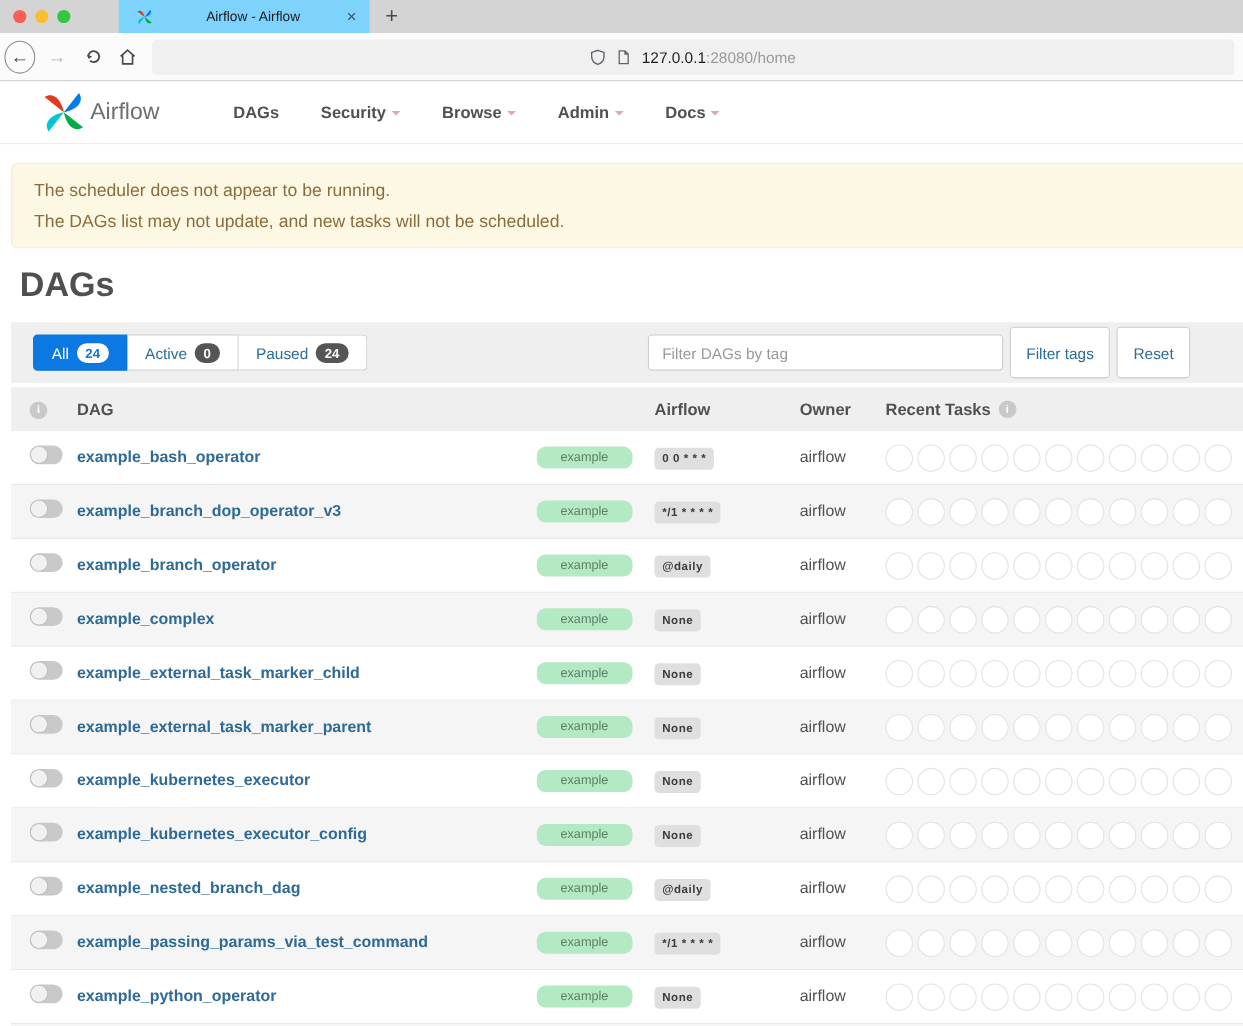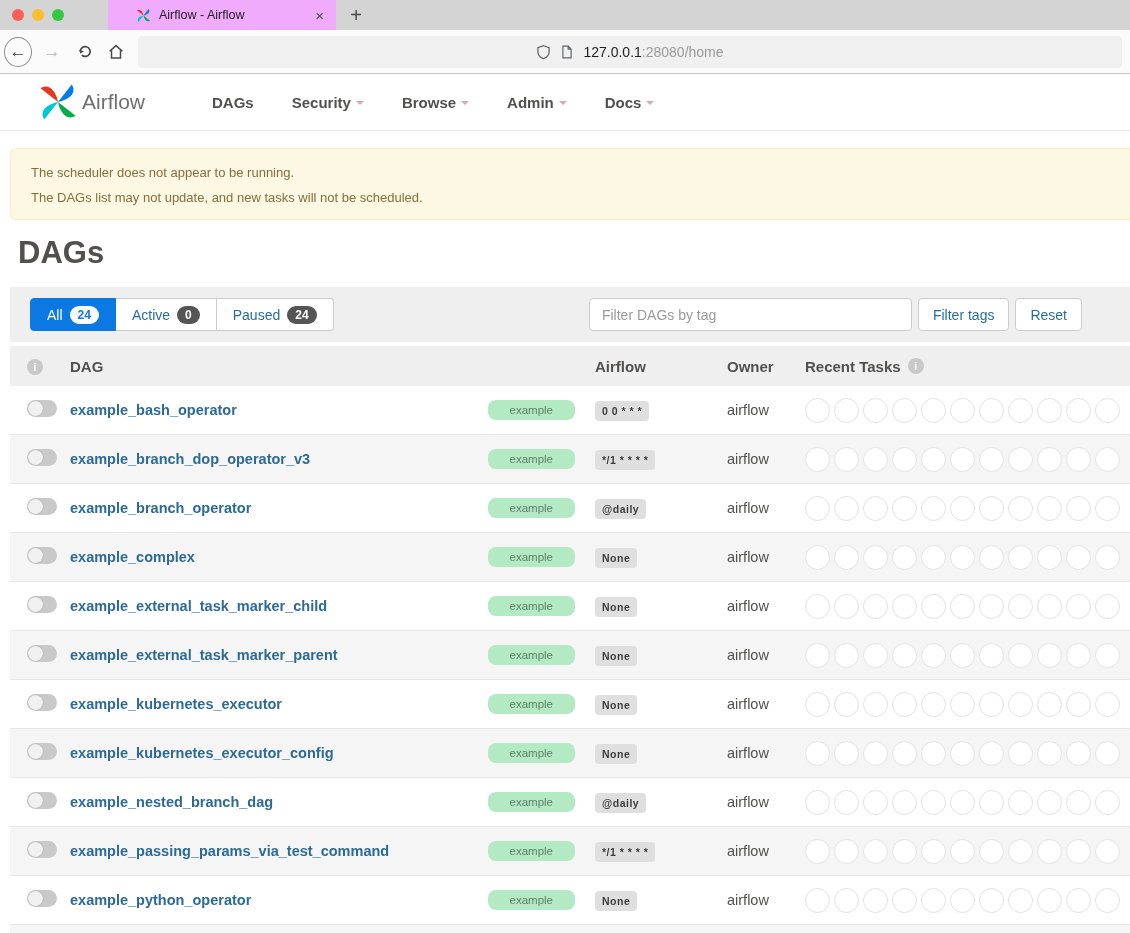--- a/index.html
+++ b/index.html
@@ -4,22 +4,22 @@
 <style>
   * { margin:0; padding:0; box-sizing:border-box; }
   html,body { width:1130px; height:933px; overflow:hidden; background:#fff;
     font-family:"Liberation Sans","DejaVu Sans",sans-serif; }
 
   
   .tabstrip { height:30px; background:#d4d4d4; display:flex; align-items:stretch; }
   .traffic { display:flex; align-items:center; gap:8px; padding:0 14px 0 12px; }
   .traffic span { width:12px; height:12px; border-radius:50%; display:inline-block; }
   .tl-red{background:#f95f57;} .tl-yellow{background:#fbbe2e;} .tl-green{background:#30c940;}
-  .tab { margin-left:30px; width:228px; background:#f0abfc; display:flex; align-items:center;
-    padding:0 10px 0 28px; font-size:12.5px; color:#1d1d1f; }
+  .tab { margin-left:30px; width:228px; background:#7dd3fc; display:flex; align-items:center;
+    padding:0 10px 0 16px; font-size:12.5px; color:#1d1d1f;text-align:center; }
   .tab .favicon { width:15px; height:15px; margin-right:8px; flex:none; }
   .tab .tab-title { flex:1; white-space:nowrap; overflow:hidden; }
   .tab .tab-close { color:#4a4a4a; font-size:15px; padding:0 2px; cursor:default; }
   .newtab { width:40px; display:flex; align-items:center; justify-content:center;
     font-size:20px; color:#4a4a4a; }
 
   .urlbar { height:44px; background:#fbfbfb; border-bottom:1px solid #c3c3c3;
     display:flex; align-items:center; padding:0 8px 0 4px; }
   .nav-btn { width:32px; height:32px; display:flex; align-items:center; justify-content:center; flex:none; }
   .back-circle { width:30px; height:30px; border:1.5px solid #8d8d8d; border-radius:50%;
@@ -39,21 +39,21 @@
   .brand-text { font-size:21px; color:#6e6e6e; margin-left:4px; }
   .nav-items { display:flex; align-items:center; }
   .nav-item { font-size:15px; font-weight:bold; color:#51504f; padding:0 19px;
     display:flex; align-items:center; cursor:pointer; }
   .caret { width:0; height:0; border-left:4px solid transparent; border-right:4px solid transparent;
     border-top:4px solid #dba7b2; margin-left:5px; margin-top:2px; }
 
   
   .banner { margin:17px 0 0 10px; background:#fcf8e3; border:1px solid #faebcc;
     border-right:none; border-radius:6px 0 0 6px; padding:13px 18px 12px 20px;
-    color:#8a6d3b; font-size:13px; }
+    color:#8a6d3b; font-size:16px; }
   .banner p { margin:3px 0 10px 0; }
   .banner p:last-child { margin-bottom:2px; }
 
   
   .main { margin-left:10px; width:1125px; }
   .page-title { font-size:31px; font-weight:bold; color:#51504f; margin:15px 0 16px 8px; }
 
   .toolbar-band { background:#efefef; height:55px; display:flex; align-items:center; padding:0 0 0 20px; }
   .btn-group { display:flex; }
   .fbtn { height:33px; display:flex; align-items:center; background:#fff;
@@ -64,21 +64,21 @@
   .fbtn.active { background:var(--accent,#0b79e1); border-color:var(--accent,#0b79e1); color:#fff; }
   .fbadge { margin-left:7px; background:#555; color:#fff; font-size:12px; font-weight:bold;
     border-radius:10px; padding:3px 8px; line-height:1; }
   .fbtn.active .fbadge { background:#fff; color:var(--accent,#0b79e1); }
 
   .band-right { margin-left:auto; margin-right:53px; display:flex; align-items:center; }
   .tag-search { width:323px; height:33px; border:1px solid #ccc; border-radius:4px;
     padding:0 12px; font-size:14px; color:#333; background:#fff; outline:none;
     font-family:"Liberation Sans","DejaVu Sans",sans-serif; }
   .tag-search::placeholder { color:#999; }
-  .obtn { height:33px; background:#fff; border:1px solid #ccc; border-radius:4px;
+  .obtn { height:47px; background:#fff; border:1px solid #ccc; border-radius:4px;
     color:#2a6d9c; font-size:14px; padding:0 14px; margin-left:6px; cursor:pointer;
     font-family:"Liberation Sans","DejaVu Sans",sans-serif; }
 
   .grid { display:grid; grid-template-columns:50px 535px 132px 78px 330px; align-items:center; }
   .thead { margin-top:4px; background:#efefef; height:40px; font-size:15px;
     font-weight:bold; color:#51504f; }
   .info-ic { width:16px; height:16px; border-radius:50%; background:#c9c9c9; color:#fff;
     font-size:10px; font-weight:bold; display:inline-flex; align-items:center;
     justify-content:center; vertical-align:middle; }
   .th-first { padding-left:17px; }

